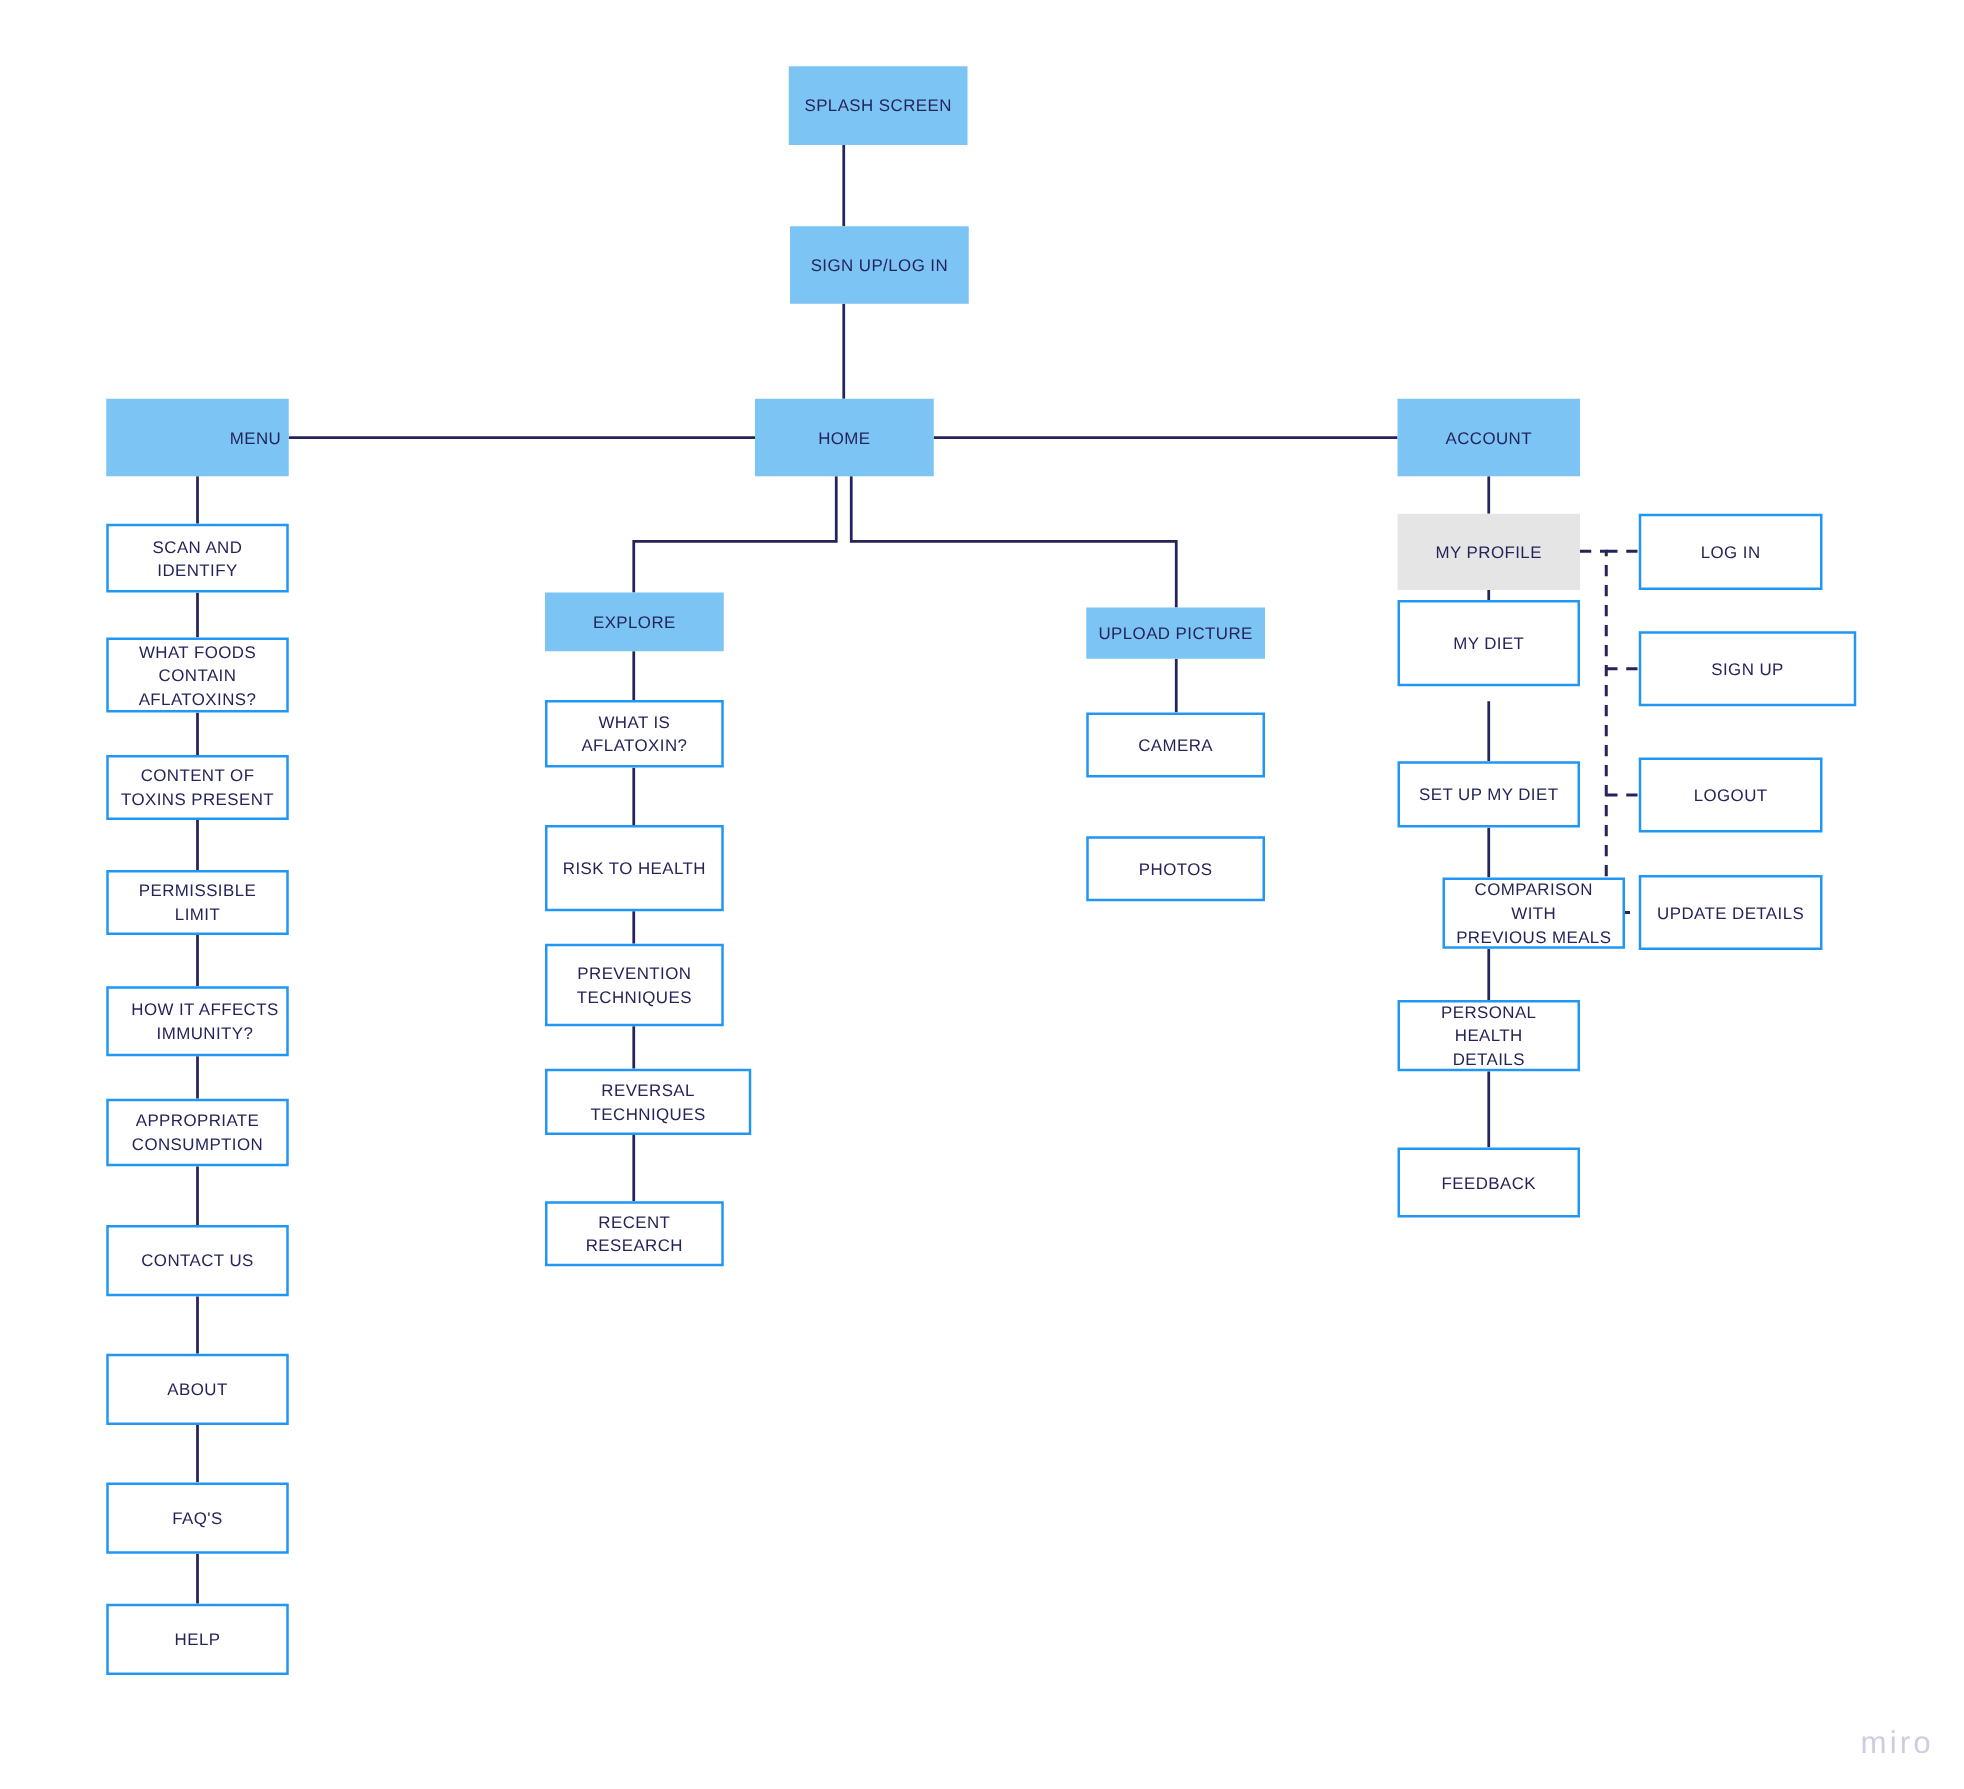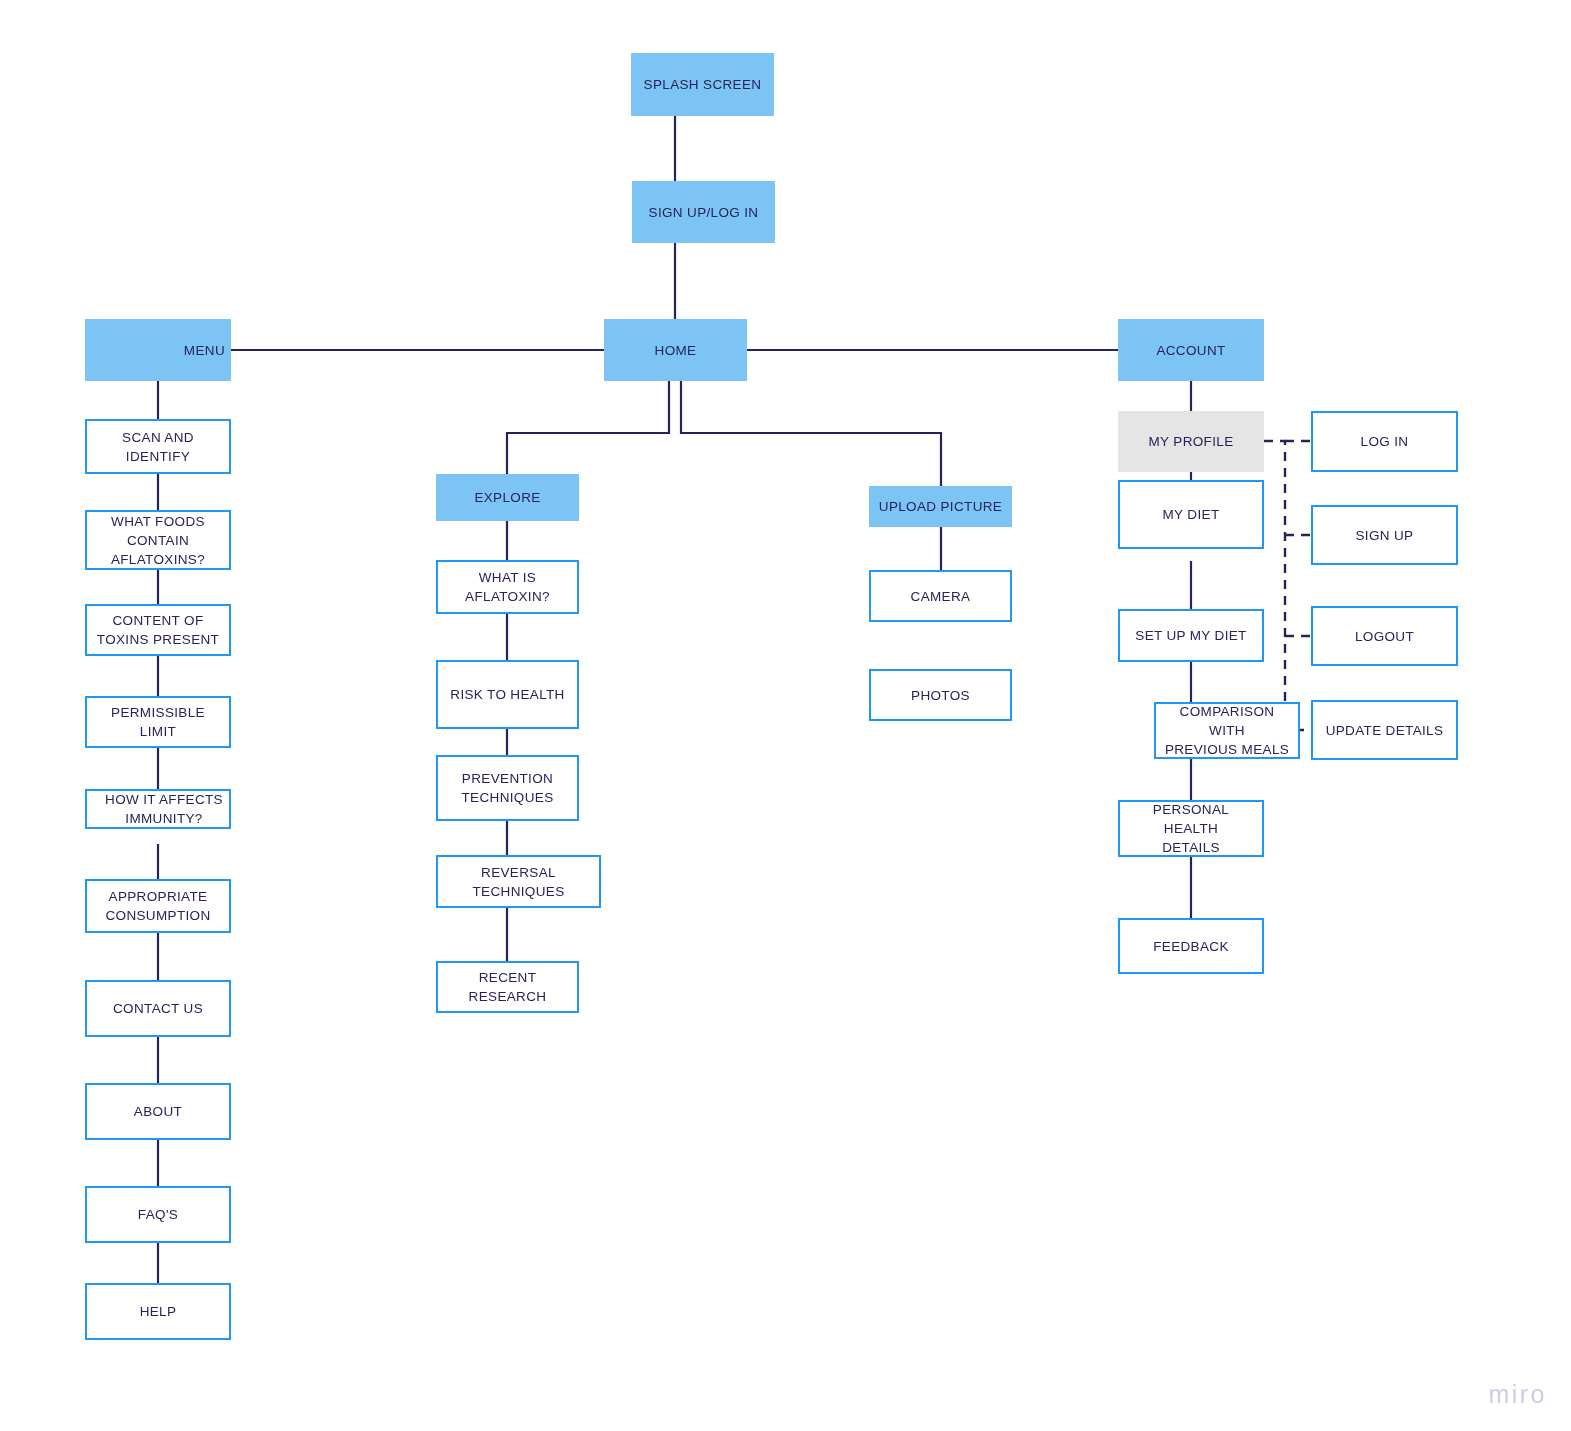--- a/index.html
+++ b/index.html
@@ -133,21 +133,21 @@
 CONTAIN
 AFLATOXINS?</span>
   </div>
   <div class="node outline" style="left: 85px; top: 604px; width: 146px; height: 52px;">
     <span class="node-label">CONTENT OF
 TOXINS PRESENT</span>
   </div>
   <div class="node outline" style="left: 85px; top: 696px; width: 146px; height: 52px;">
     <span class="node-label">PERMISSIBLE LIMIT</span>
   </div>
-  <div class="node outline" style="left: 85px; top: 789px; width: 146px; height: 40px; padding-left: 12px;">
+  <div class="node outline" style="left: 85px; top: 789px; width: 146px; height: 56px; padding-left: 12px;">
     <span class="node-label">HOW IT AFFECTS
 IMMUNITY?</span>
   </div>
   <div class="node outline" style="left: 85px; top: 879px; width: 146px; height: 54px;">
     <span class="node-label">APPROPRIATE
 CONSUMPTION</span>
   </div>
   <div class="node outline" style="left: 85px; top: 980px; width: 146px; height: 57px;">
     <span class="node-label">CONTACT US</span>
   </div>
@@ -213,21 +213,21 @@
     <span class="node-label">PERSONAL HEALTH
 DETAILS</span>
   </div>
   <div class="node outline" style="left: 1118px; top: 918px; width: 146px; height: 56px;">
     <span class="node-label">FEEDBACK</span>
   </div>
 
   <div class="node outline" style="left: 1311px; top: 411px; width: 147px; height: 61px;">
     <span class="node-label">LOG IN</span>
   </div>
-  <div class="node outline" style="left: 1311px; top: 505px; width: 147px; height: 60px;">
+  <div class="node outline" style="left: 1311px; top: 505px; width: 174px; height: 60px;">
     <span class="node-label">SIGN UP</span>
   </div>
   <div class="node outline" style="left: 1311px; top: 606px; width: 147px; height: 60px;">
     <span class="node-label">LOGOUT</span>
   </div>
   <div class="node outline" style="left: 1311px; top: 700px; width: 147px; height: 60px;">
     <span class="node-label">UPDATE DETAILS</span>
   </div>
 
   <div id="miro-watermark">miro</div>

